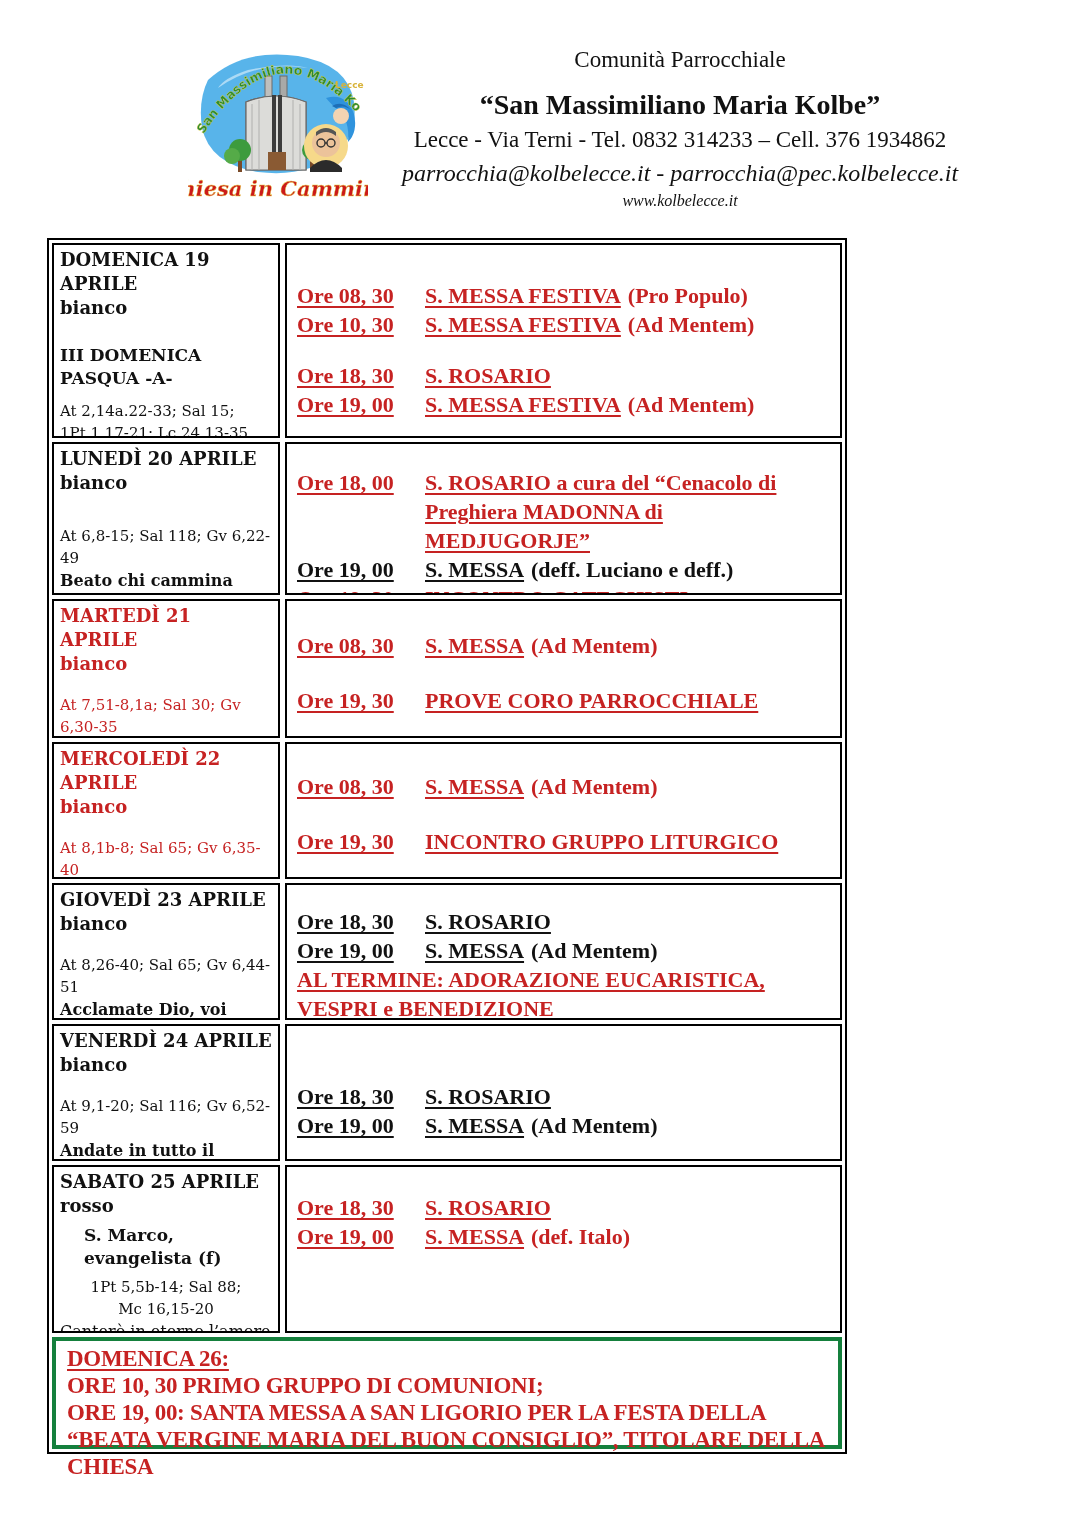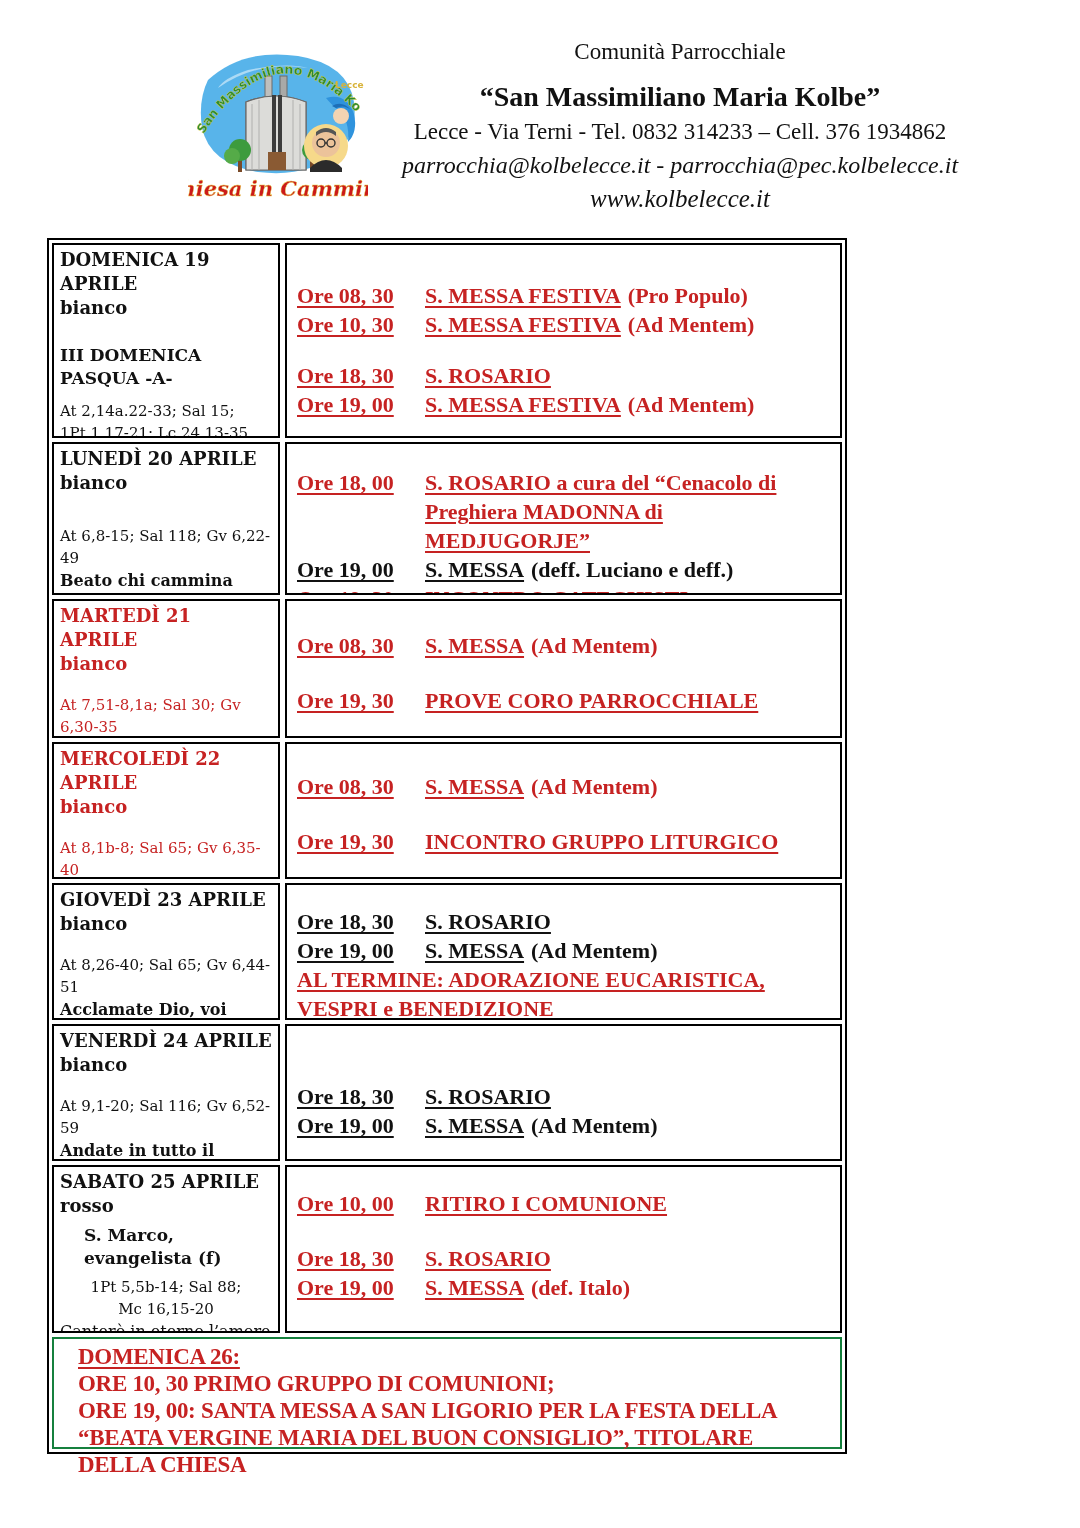--- a/index.html
+++ b/index.html
@@ -1,26 +1,26 @@
 <!DOCTYPE html>
 <html style="--red: #c62222;"><head>
 <meta charset="utf-8">
 <style>
   html,body{margin:0;padding:0;background:#ffffff;}
   #page{position:relative;width:1080px;height:1528px;background:#ffffff;overflow:hidden;
         font-family:"Liberation Serif", serif;color:#111;}
 
   
   #logo{position:absolute;left:188px;top:40px;width:180px;height:172px;}
-  .hdr{position:absolute;left:350px;top:38px;width:660px;text-align:center;line-height:1.25;}
+  .hdr{position:absolute;left:350px;top:46px;width:660px;text-align:center;line-height:1.25;}
   .hdr .l1{font-size:23px;}
   .hdr .l2{font-size:28px;font-weight:bold;margin-top:12px;}
   .hdr .l3{font-size:23px;margin-top:4px;}
   .hdr .l4{font-size:24px;font-style:italic;margin-top:3px;}
-  .hdr .l5{font-size:25px;font-style:italic;margin-top:3px;}
+  .hdr .l5{font-size:16px;font-style:italic;margin-top:3px;}
 
   
   #grid{position:absolute;left:47px;top:238px;width:800px;border:2px solid #000;
         padding:3px;display:flex;flex-direction:column;gap:4px;box-sizing:border-box;}
   .row{display:flex;gap:5px;}
   .cell{border:2px solid #000;box-sizing:border-box;overflow:hidden;background:#fff;}
   .left{width:228px;flex:none;padding:3px 6px;font-family:"DejaVu Serif", serif;}
   .right{flex:1;padding:0 8px 0 10px;}
 
   .h195{height:195px}.h153{height:153px}.h139{height:139px}.h137{height:137px}
@@ -56,21 +56,21 @@
   .r4 .g1{margin-top:28px;} .r4 .g2{margin-top:26px;}
   .r4 .readings{margin-top:18px;}
   .r5 .g1{margin-top:22px;}
   .r5 .readings{margin-top:18px;}
   .r6 .g1{margin-top:56px;}
   .r6 .readings{margin-top:18px;}
   .r7 .g1{margin-top:22px;} .r7 .g2{margin-top:26px;}
   .r7 .feast{margin-top:6px;} .r7 .readings{margin-top:6px;text-align:center;}
 
   
-  .footcell{border:2px solid #15803d;box-sizing:border-box;padding:4px 24px;
+  .footcell{border:4px solid #15803d;box-sizing:border-box;padding:4px 11px;
             color:var(--red);font-weight:bold;font-size:23px;line-height:27px;
             letter-spacing:-0.3px;}
 </style>
 </head>
 <body>
 
 <div id="page">
 
   <svg id="logo" viewBox="0 0 180 172">
     <defs>
@@ -301,26 +301,20 @@
         <div class="dayname">SABATO 25 APRILE</div>
         <div class="daycolor">rosso</div>
         <div class="feast indent">S. Marco, evangelista (f)</div>
         <div class="readings">
           <div>1Pt 5,5b-14; Sal 88;</div>
           <div>Mc 16,15-20</div>
         </div>
         <div class="resp norm">Canterò in eterno l’amore del Signore</div>
       </div>
       <div class="cell right h165">
-        <div class="g1">
-          <div class="ev">
-            <span class="time u">Ore 10, 00</span>
-            <span class="desc"><span class="u">RITIRO I COMUNIONE</span></span>
-          </div>
-        </div>
         <div class="g2">
           <div class="ev">
             <span class="time u">Ore 18, 30</span>
             <span class="desc"><span class="u">S. ROSARIO</span></span>
           </div>
           <div class="ev">
             <span class="time u">Ore 19, 00</span>
             <span class="desc"><span class="u">S. MESSA</span><span class="note">(def. Italo)</span></span>
           </div>
         </div>

